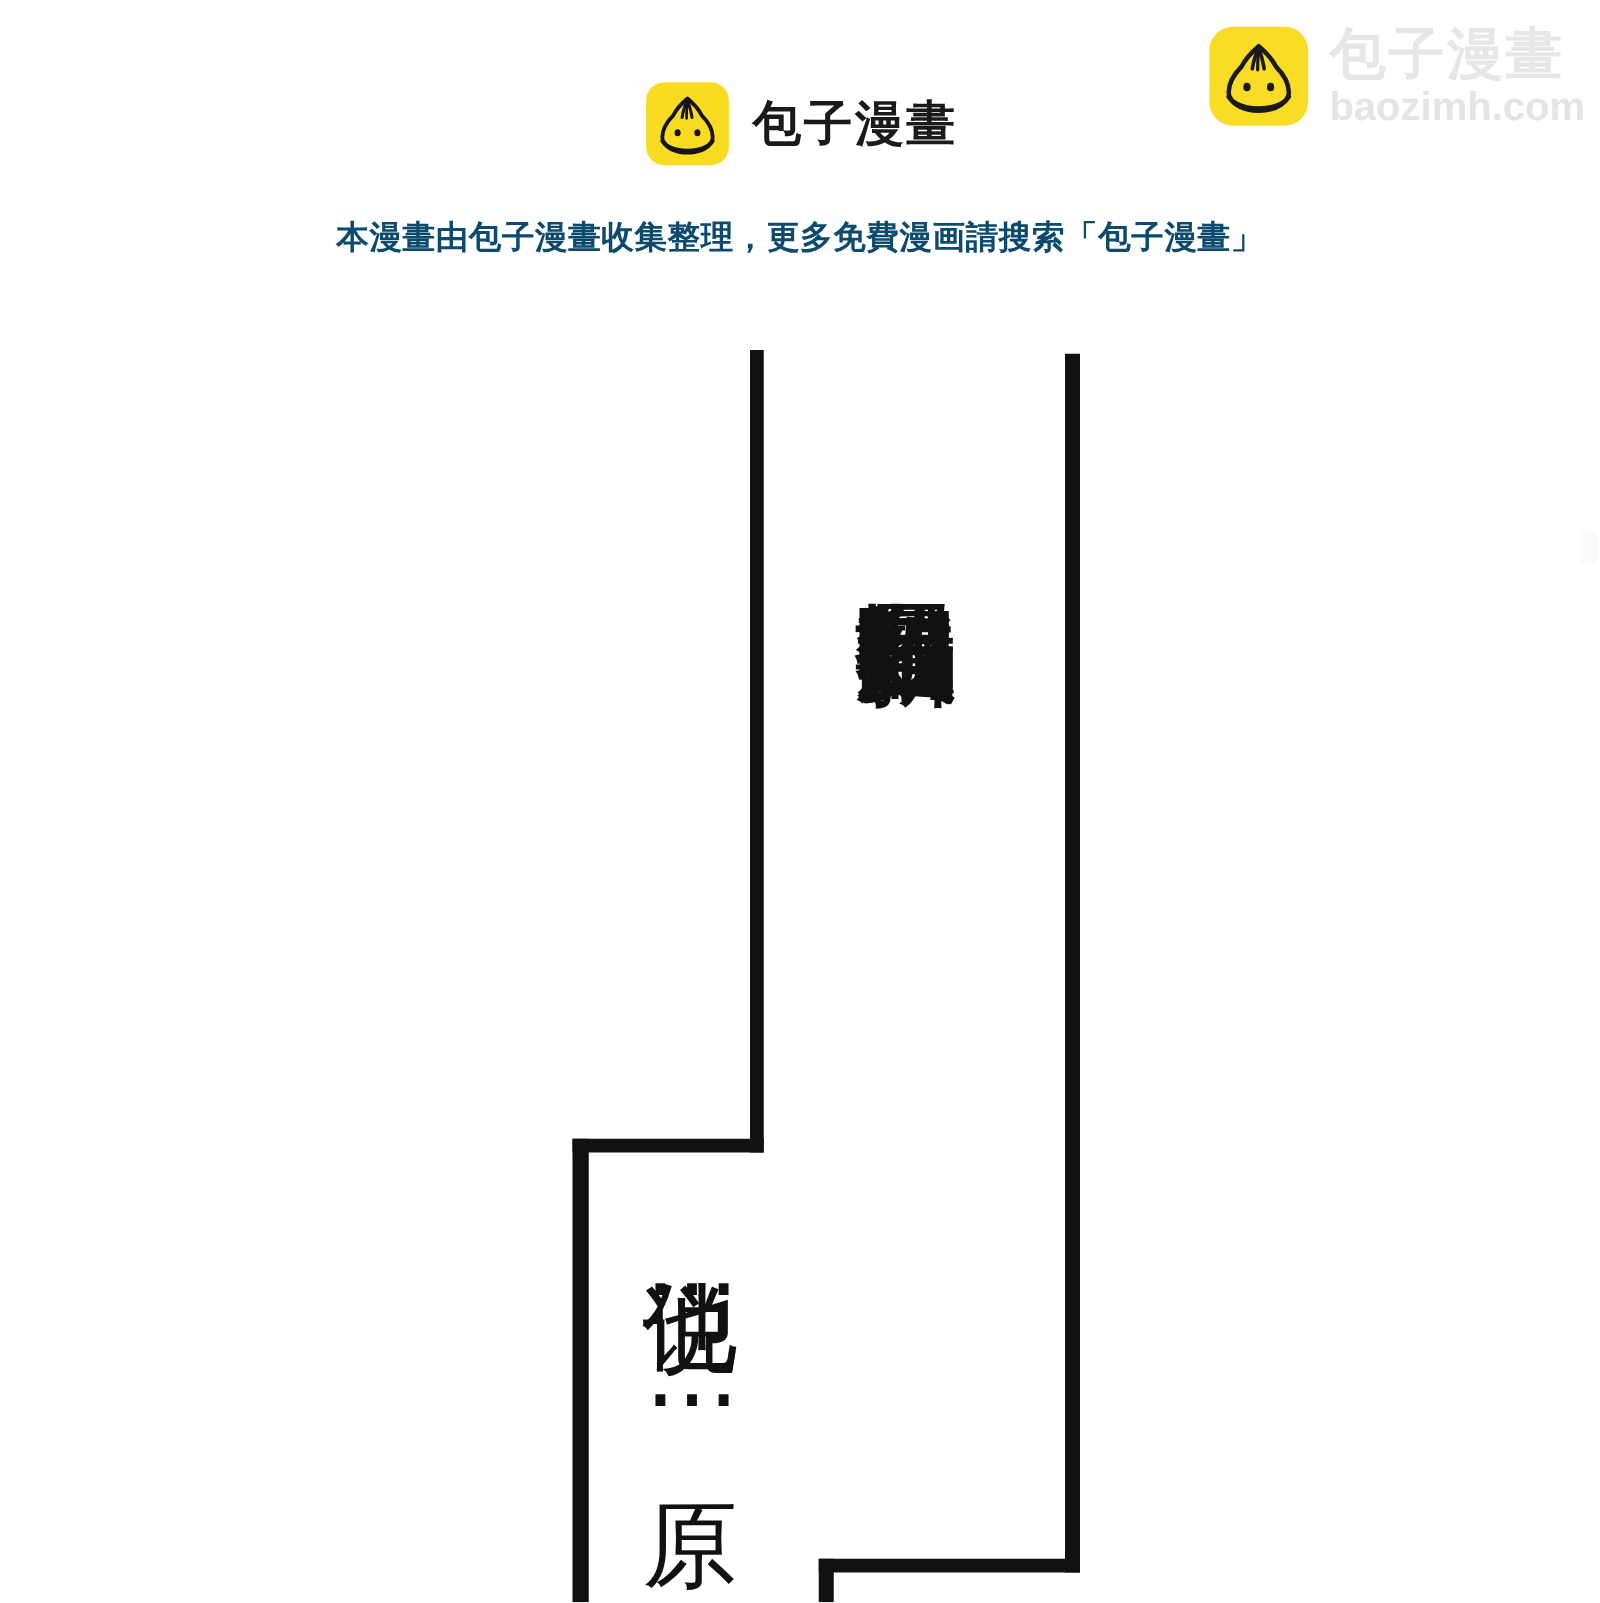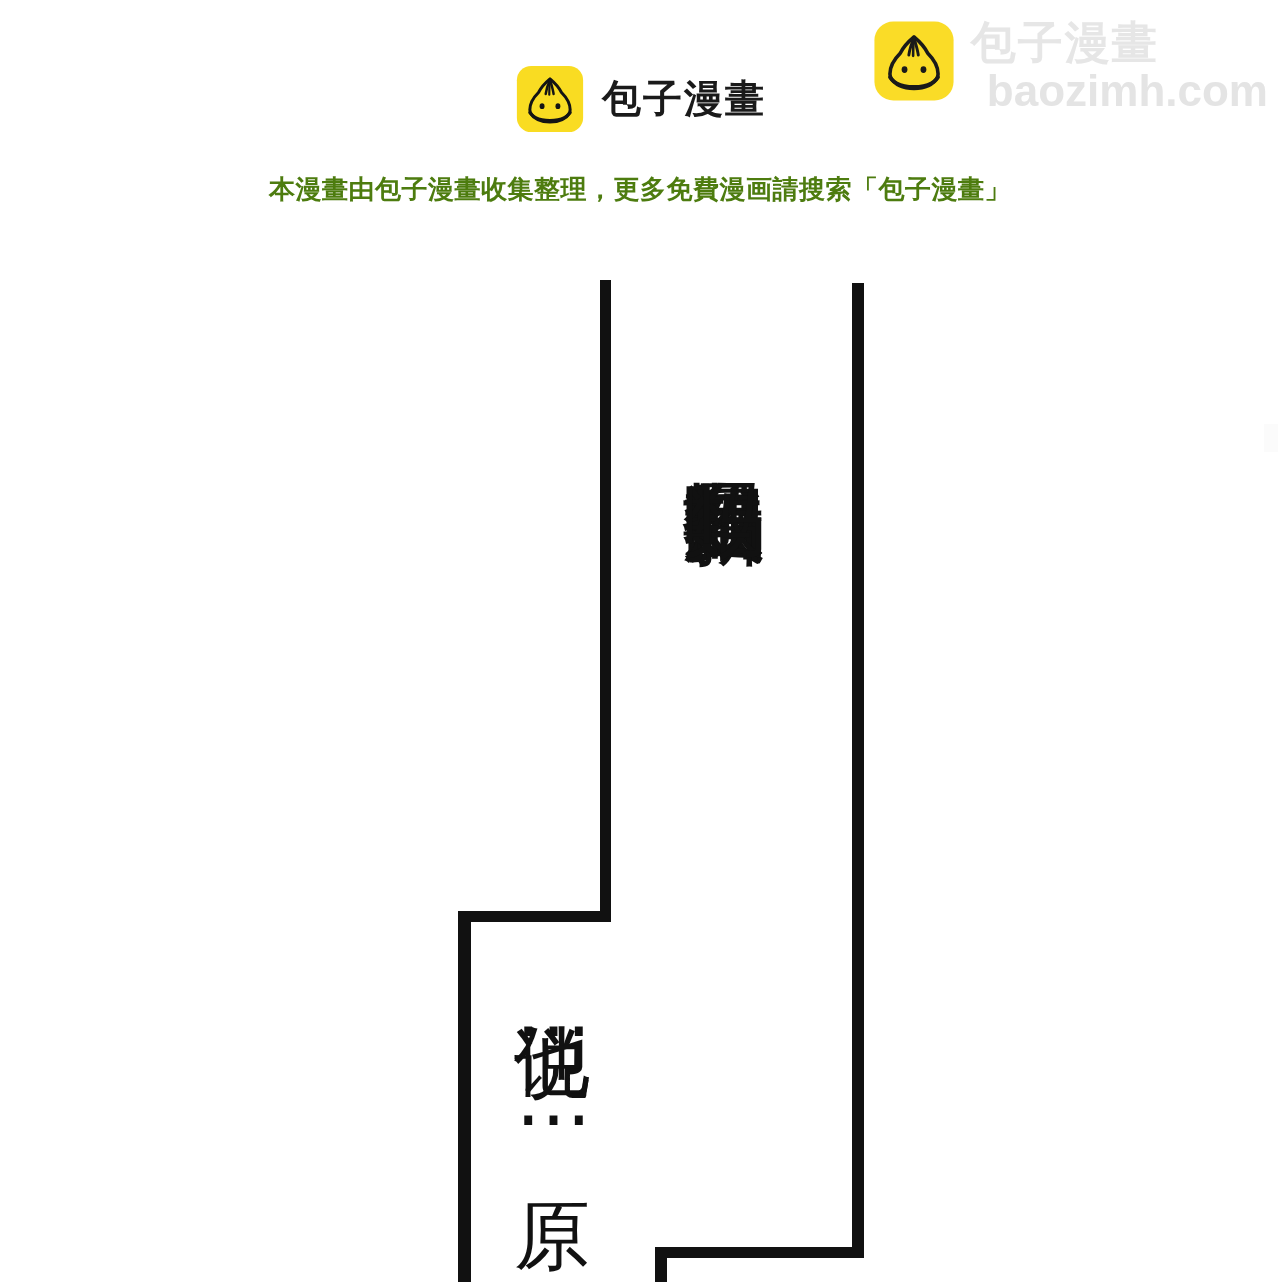--- a/index.html
+++ b/index.html
@@ -42,27 +42,26 @@
     padding-top: 2px;
   }
   .wm-cn {
     font-size: 45px;
     font-weight: 700;
     color: #e6e6e6;
     letter-spacing: 2px;
     white-space: nowrap;
   }
   .wm-url {
-    font-size: 44px;
+    font-size: 32px;
     font-weight: 700;
     color: #e4e4e4;
     letter-spacing: 0px;
     margin-top: 4px;
     white-space: nowrap;
-    margin-left: 16px;
   }
 
   
   .brand {
     position: absolute;
     top: 63px;
     left: 0;
     width: 1280px;
     display: flex;
     align-items: center;
@@ -84,21 +83,21 @@
 
   
   .notice {
     position: absolute;
     top: 172px;
     left: 0;
     width: 1280px;
     text-align: center;
     font-size: 26px;
     font-weight: 700;
-    color: #4d7c0f;
+    color: #0c4a6e;
     letter-spacing: 0.5px;
     white-space: nowrap;
   }
 
   
   .panel-art {
     position: absolute;
     top: 0;
     left: 0;
     width: 1280px;

